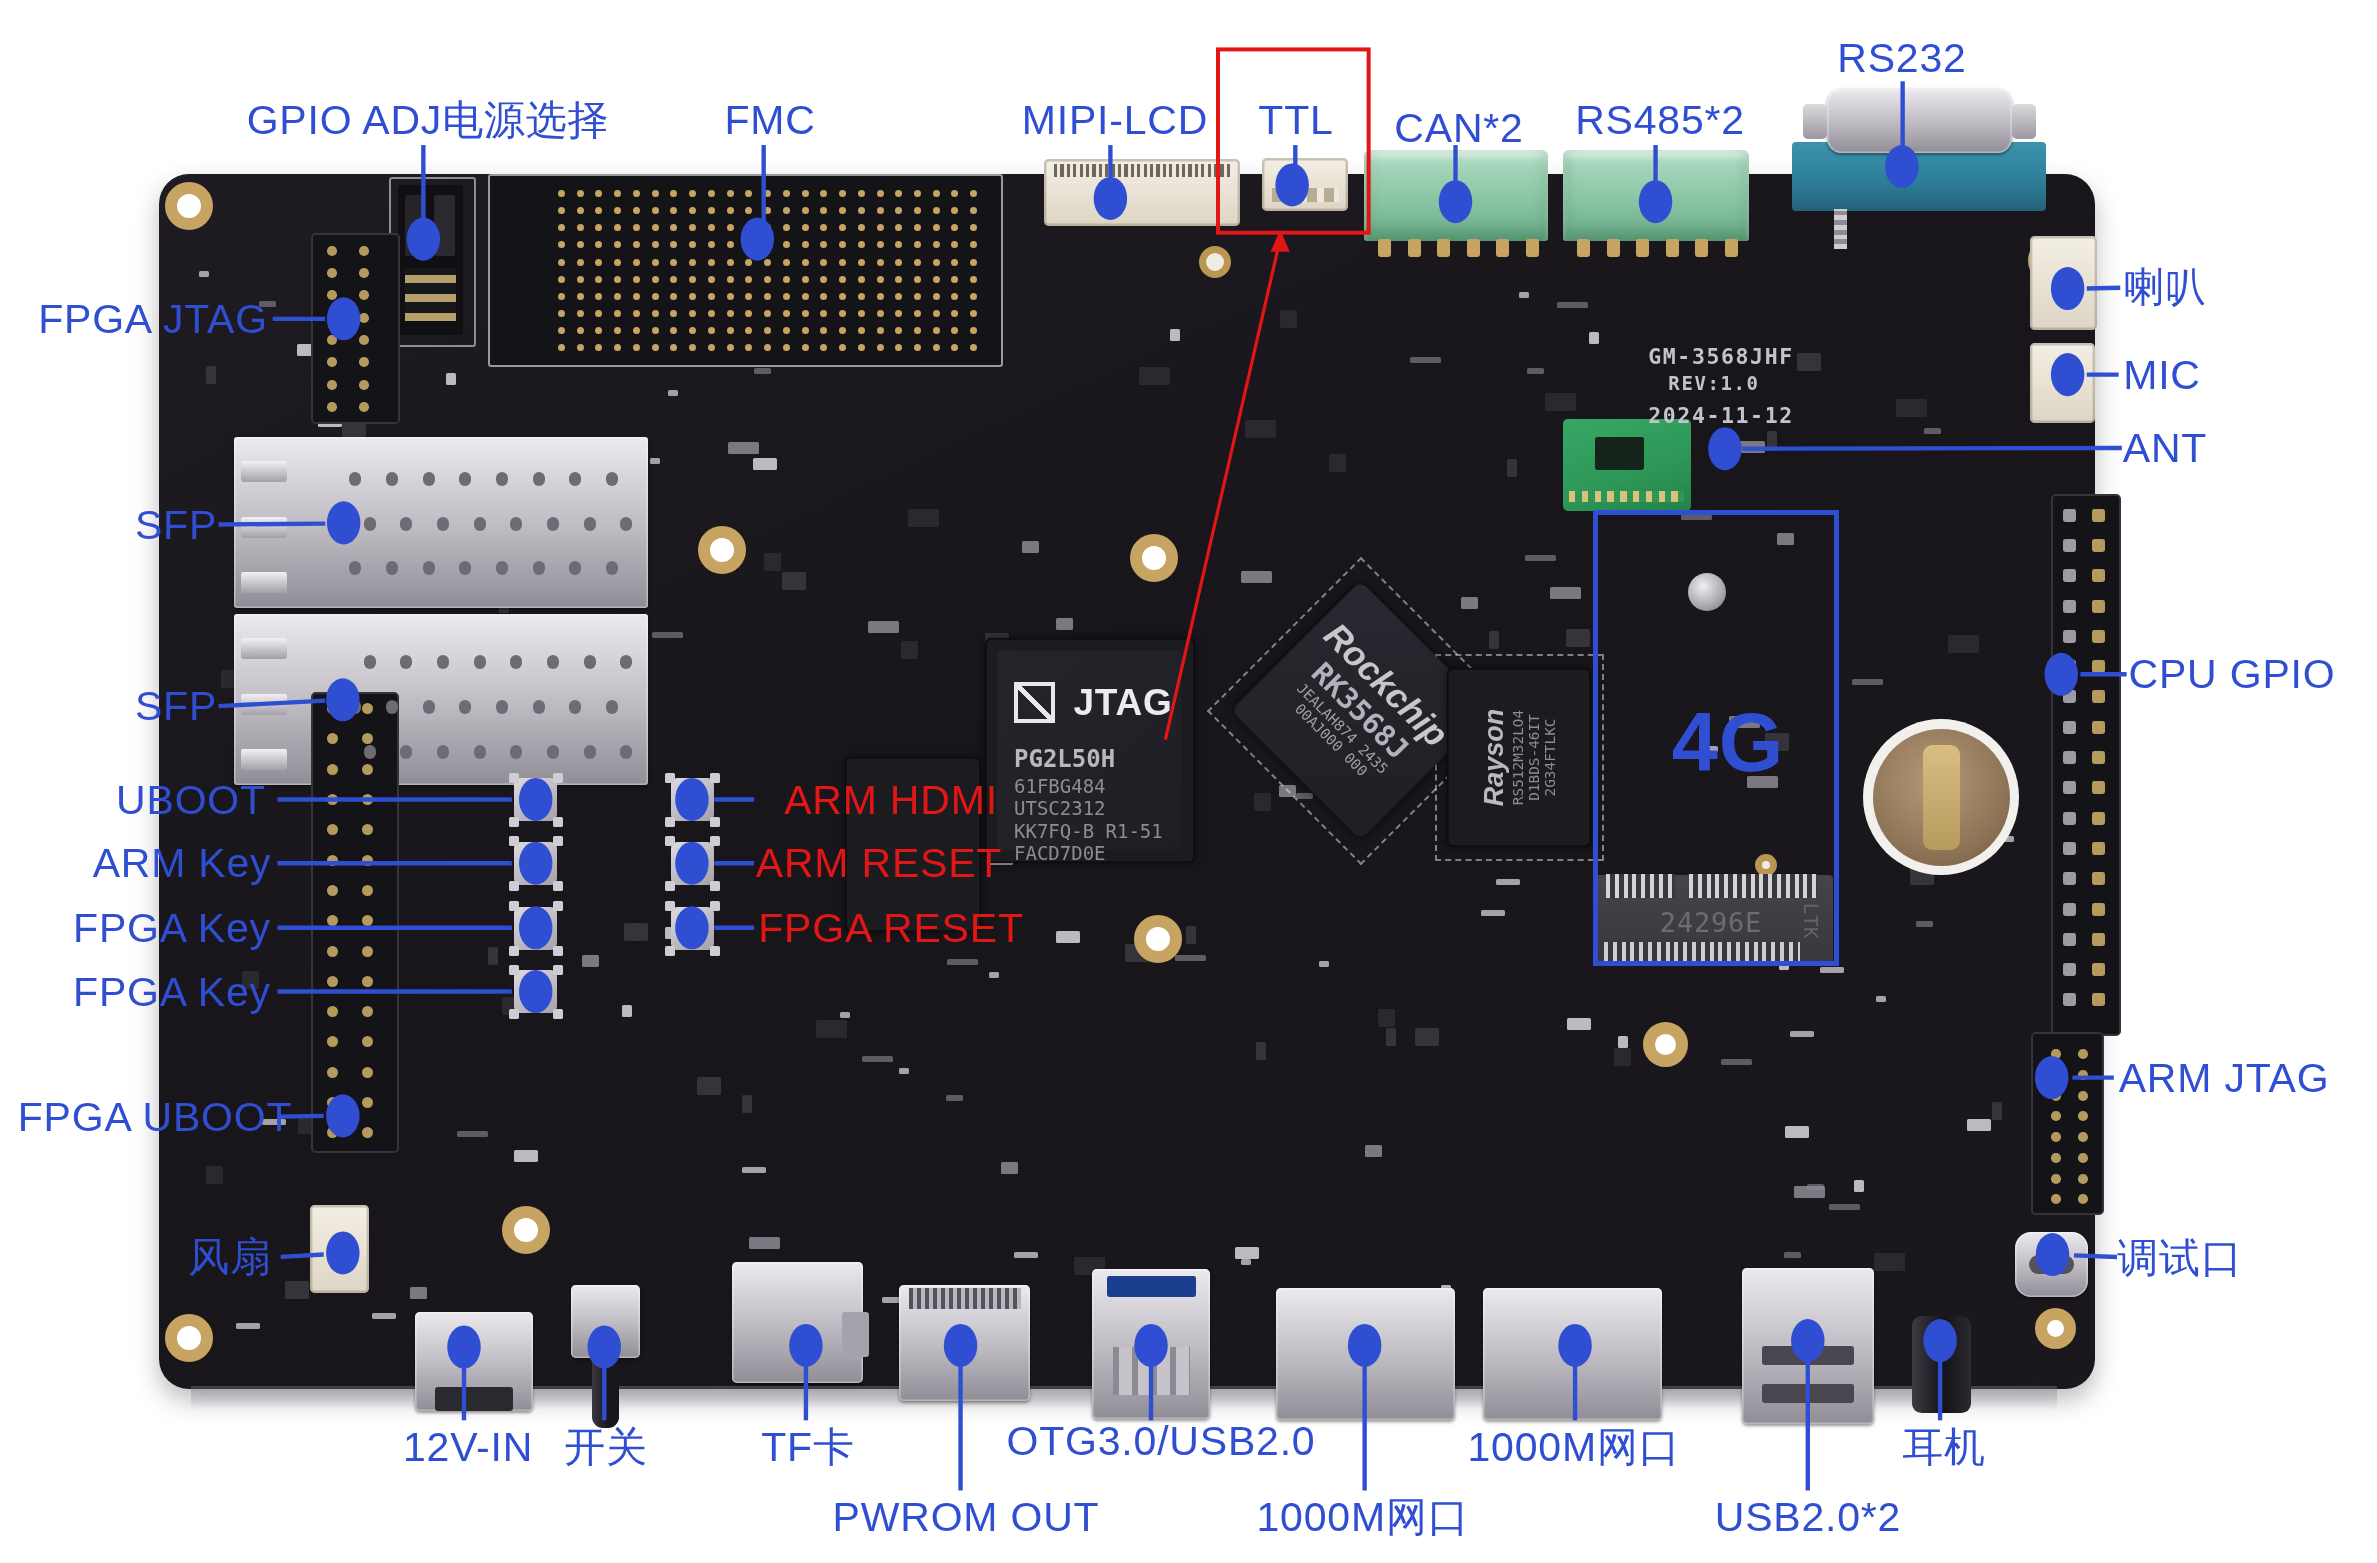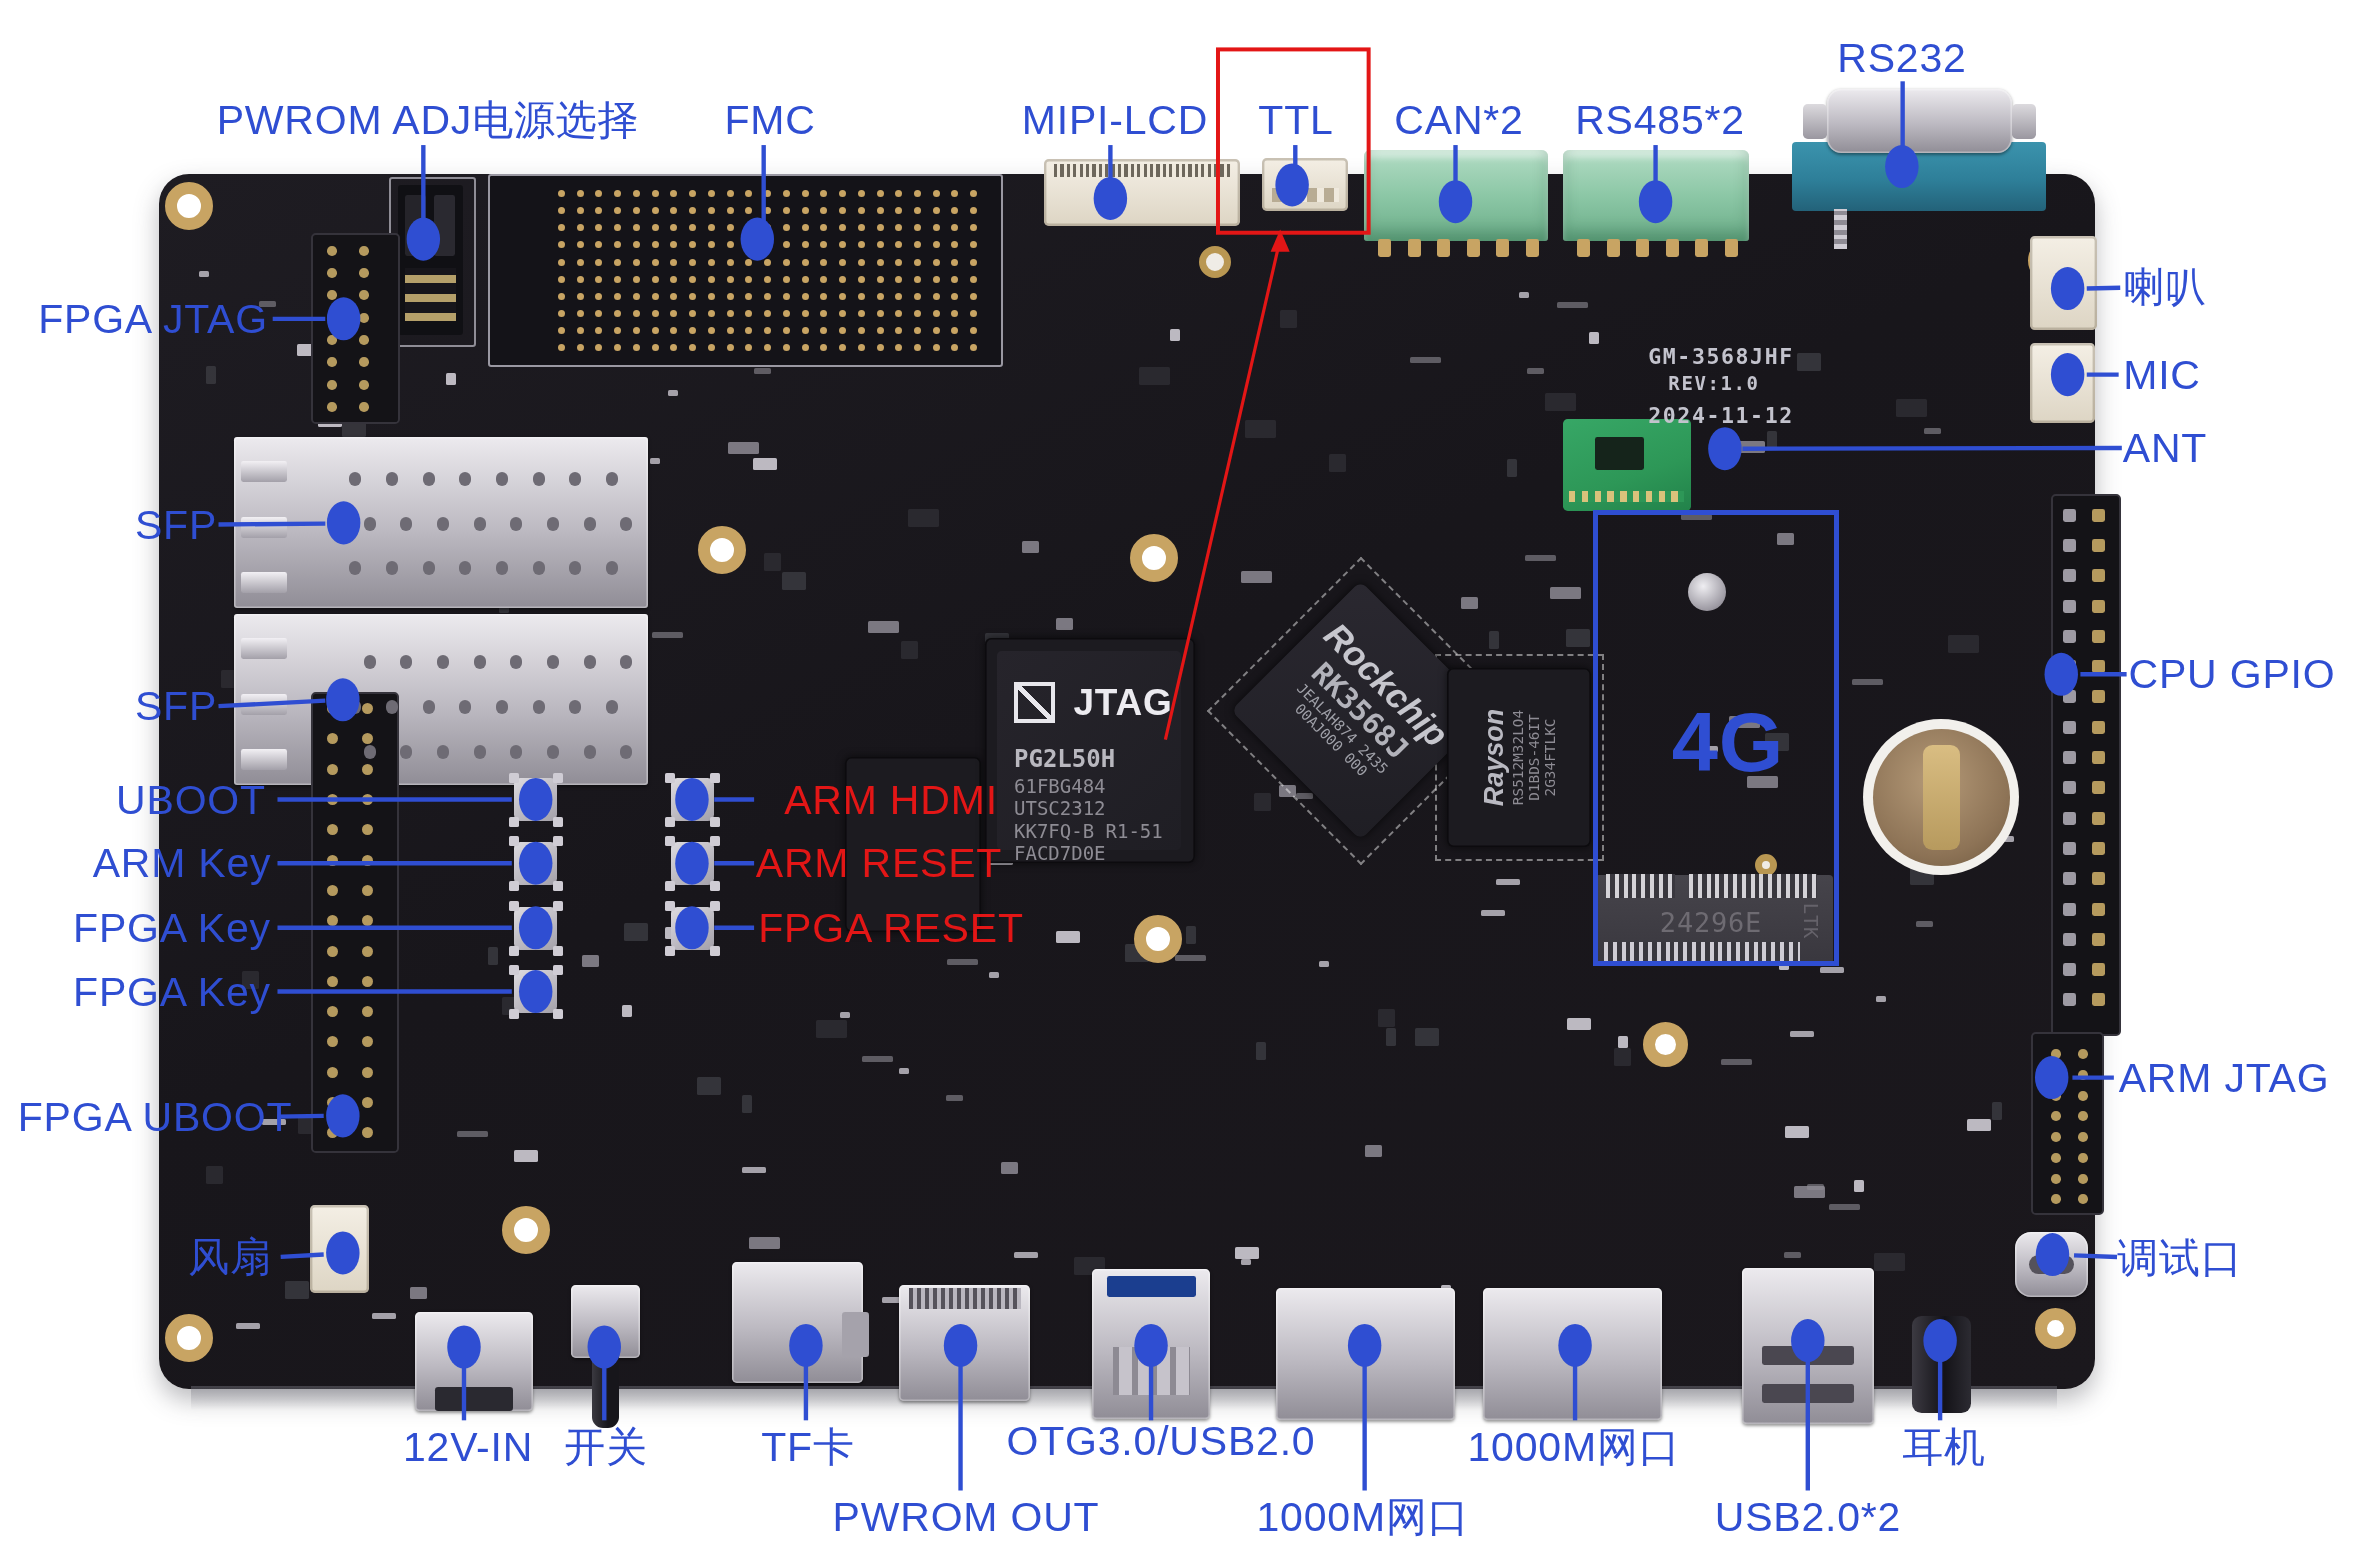--- a/index.html
+++ b/index.html
@@ -847,25 +847,25 @@
       <ellipse cx="1976" cy="1688" rx="21" ry="27" fill="#2f4ed2"></ellipse>
       <line x1="2268" y1="1696" x2="2268" y2="1870" stroke="#2f4ed2" stroke-width="5.5"></line>
       <ellipse cx="2268" cy="1682" rx="21" ry="27" fill="#2f4ed2"></ellipse>
       <line x1="2434" y1="1696" x2="2434" y2="1782" stroke="#2f4ed2" stroke-width="5.5"></line>
       <ellipse cx="2434" cy="1682" rx="21" ry="27" fill="#2f4ed2"></ellipse>
       <rect x="1528" y="62" width="189" height="230" fill="none" stroke="#e31616" stroke-width="5"></rect>
       <line x1="1606" y1="300" x2="1462" y2="928" stroke="#e31616" stroke-width="4"></line>
       <polygon points="1606,288 1594,316 1618,316" fill="#e31616"></polygon>
     </svg>
   <div id="ann-labels">
-      <div class="lbl" style="left: 428px; top: 120px; color: rgb(47, 78, 210);">PWROM ADJ电源选择</div>
+      <div class="lbl" style="left: 428px; top: 120px; color: rgb(47, 78, 210);">GPIO ADJ电源选择</div>
       <div class="lbl" style="left: 770px; top: 120px; color: rgb(47, 78, 210);">FMC</div>
       <div class="lbl" style="left: 1115px; top: 120px; color: rgb(47, 78, 210);">MIPI-LCD</div>
       <div class="lbl" style="left: 1296px; top: 120px; color: rgb(47, 78, 210);">TTL</div>
-      <div class="lbl" style="left: 1459px; top: 120px; color: rgb(47, 78, 210);">CAN*2</div>
+      <div class="lbl" style="left: 1459px; top: 128px; color: rgb(47, 78, 210);">CAN*2</div>
       <div class="lbl" style="left: 1660px; top: 120px; color: rgb(47, 78, 210);">RS485*2</div>
       <div class="lbl" style="left: 1902px; top: 58px; color: rgb(47, 78, 210);">RS232</div>
       <div class="lbl" style="left: 2165px; top: 287px; color: rgb(47, 78, 210);">喇叭</div>
       <div class="lbl" style="left: 2162px; top: 375px; color: rgb(47, 78, 210);">MIC</div>
       <div class="lbl" style="left: 2165px; top: 448px; color: rgb(47, 78, 210);">ANT</div>
       <div class="lbl" style="left: 2232px; top: 674px; color: rgb(47, 78, 210);">CPU GPIO</div>
       <div class="lbl" style="left: 2224px; top: 1078px; color: rgb(47, 78, 210);">ARM JTAG</div>
       <div class="lbl" style="left: 2180px; top: 1258px; color: rgb(47, 78, 210);">调试口</div>
       <div class="lbl" style="left: 153px; top: 319px; color: rgb(47, 78, 210);">FPGA JTAG</div>
       <div class="lbl" style="left: 176px; top: 525px; color: rgb(47, 78, 210);">SFP</div>

